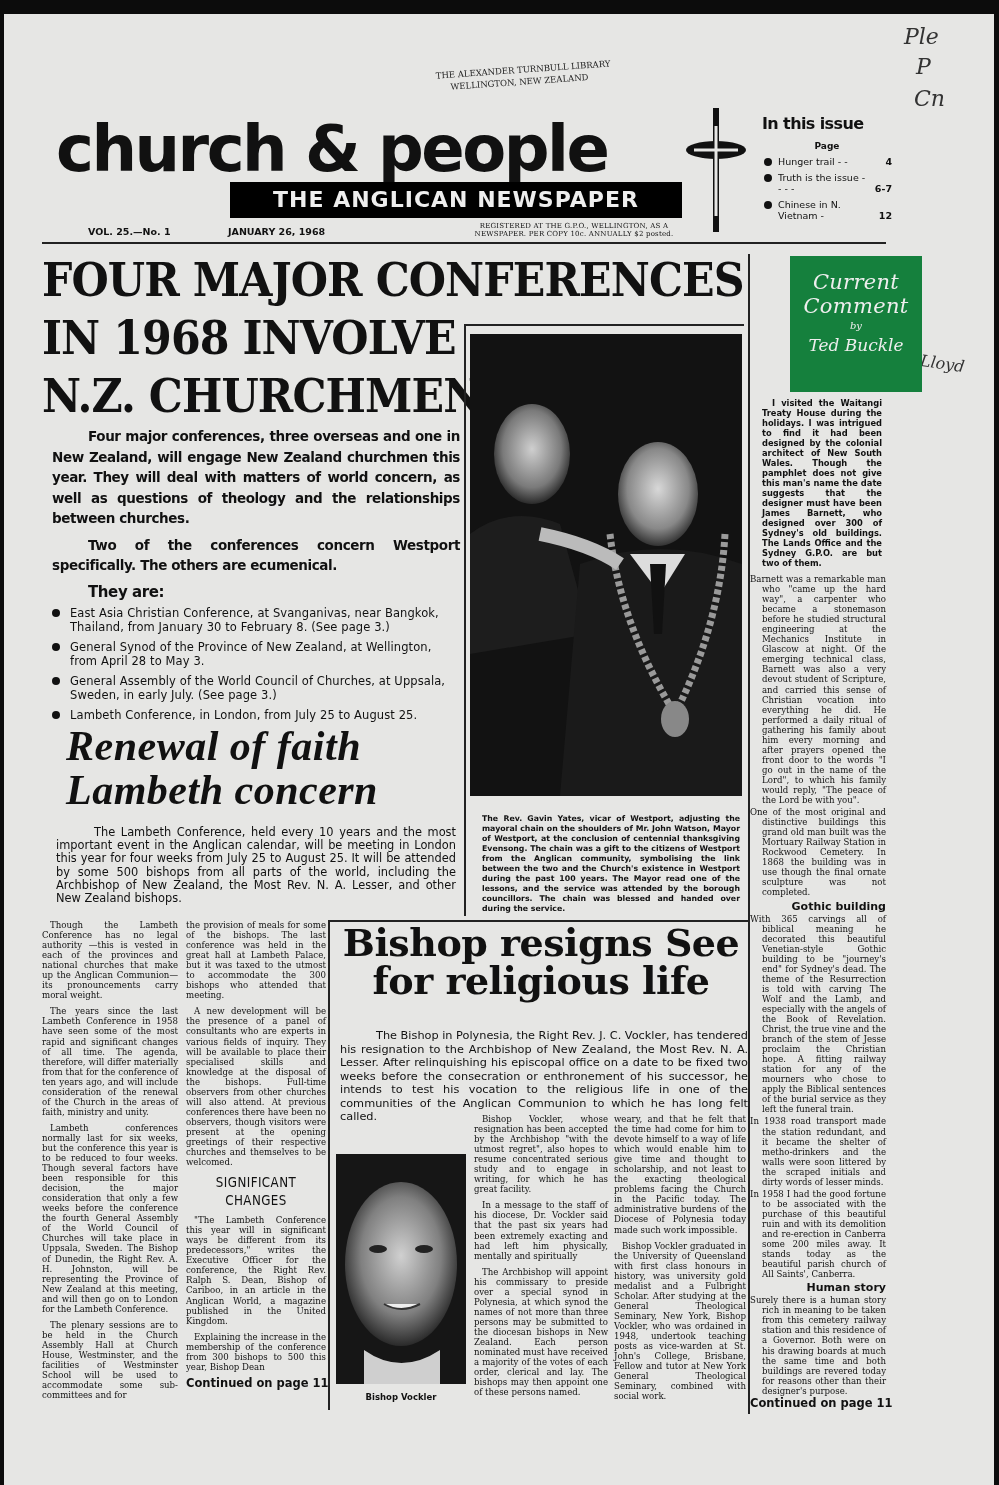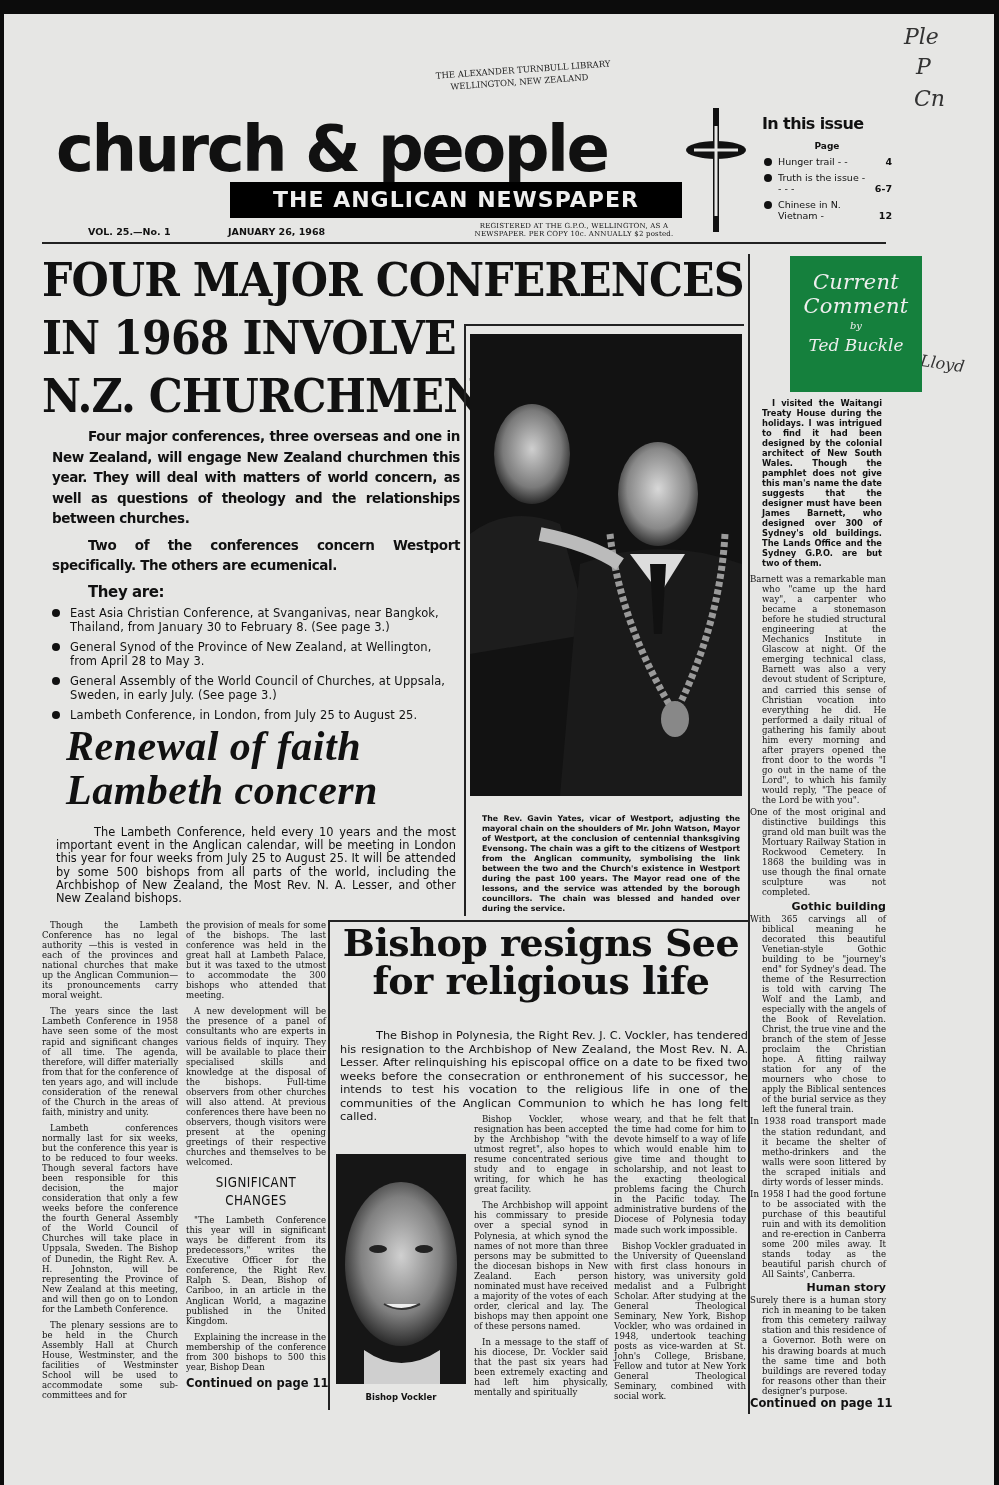--- a/index.html
+++ b/index.html
@@ -233,22 +233,22 @@
       <ellipse cx="42" cy="95" rx="9" ry="4" fill="#222"></ellipse>
       <ellipse cx="88" cy="95" rx="9" ry="4" fill="#222"></ellipse>
       <path d="M48 150 Q65 160 84 150" fill="#eee" stroke="#333" stroke-width="2"></path>
       <path d="M28 196 Q65 222 104 196 L104 230 L28 230 Z" fill="#cfcfcf"></path>
     </svg>
   </div>
   <div class="abs vockler-caption">Bishop Vockler</div>
 
   <div class="abs col" style="left:470px;top:1100px;width:134px;">
     <p>Bishop Vockler, whose resignation has been accepted by the Archbishop "with the utmost regret", also hopes to resume concentrated serious study and to engage in writing, for which he has great facility.</p>
+    <p>In a message to the staff of his diocese, Dr. Vockler said that the past six years had been extremely exacting and had left him physically, mentally and spiritually</p>
     <p>The Archbishop will appoint his commissary to preside over a special synod in Polynesia, at which synod the names of not more than three persons may be submitted to the diocesan bishops in New Zealand. Each person nominated must have received a majority of the votes of each order, clerical and lay. The bishops may then appoint one of these persons named.</p>
-    <p>In a message to the staff of his diocese, Dr. Vockler said that the past six years had been extremely exacting and had left him physically, mentally and spiritually</p>
   </div>
   <div class="abs col" style="left:610px;top:1100px;width:132px;">
     <p style="text-indent:0">weary, and that he felt that the time had come for him to devote himself to a way of life which would enable him to give time and thought to scholarship, and not least to the exacting theological problems facing the Church in the Pacific today. The administrative burdens of the Diocese of Polynesia today made such work impossible.</p>
     <p>Bishop Vockler graduated in the University of Queensland with first class honours in history, was university gold medalist and a Fulbright Scholar. After studying at the General Theological Seminary, New York, Bishop Vockler, who was ordained in 1948, undertook teaching posts as vice-warden at St. John's College, Brisbane, Fellow and tutor at New York General Theological Seminary, combined with social work.</p>
   </div>
 
   <div class="abs cc-rule"></div>
   <div class="abs cc-box">
     <div style="height:14px"></div>
     <div class="t">Current</div>

